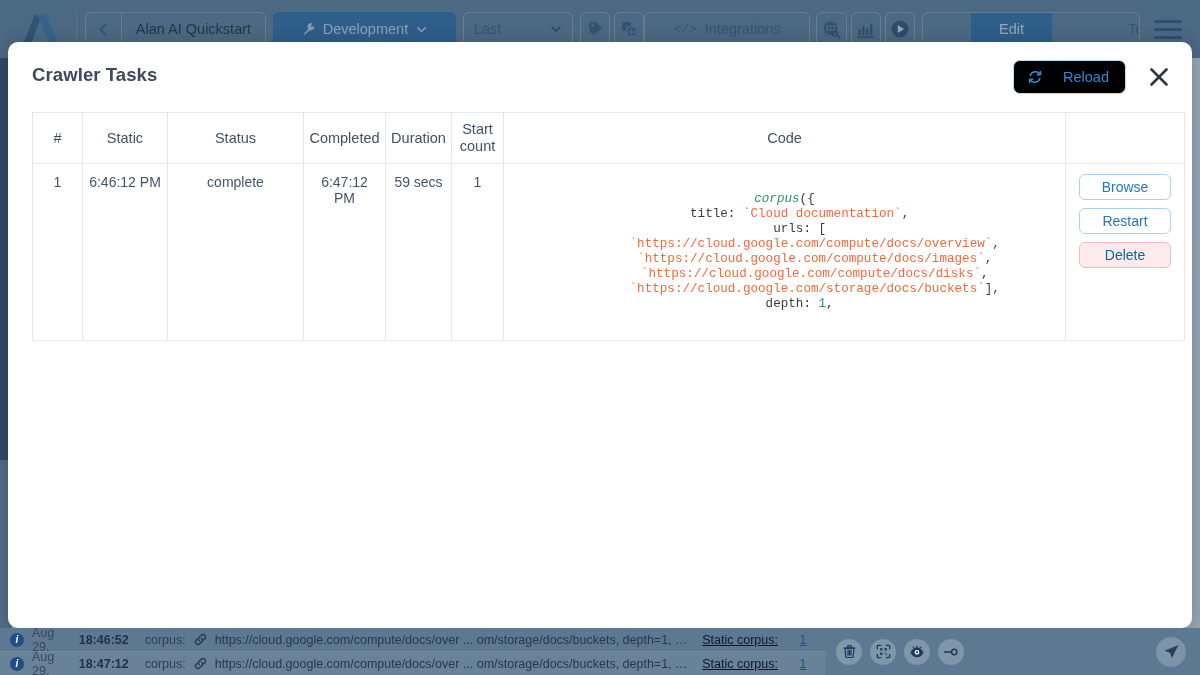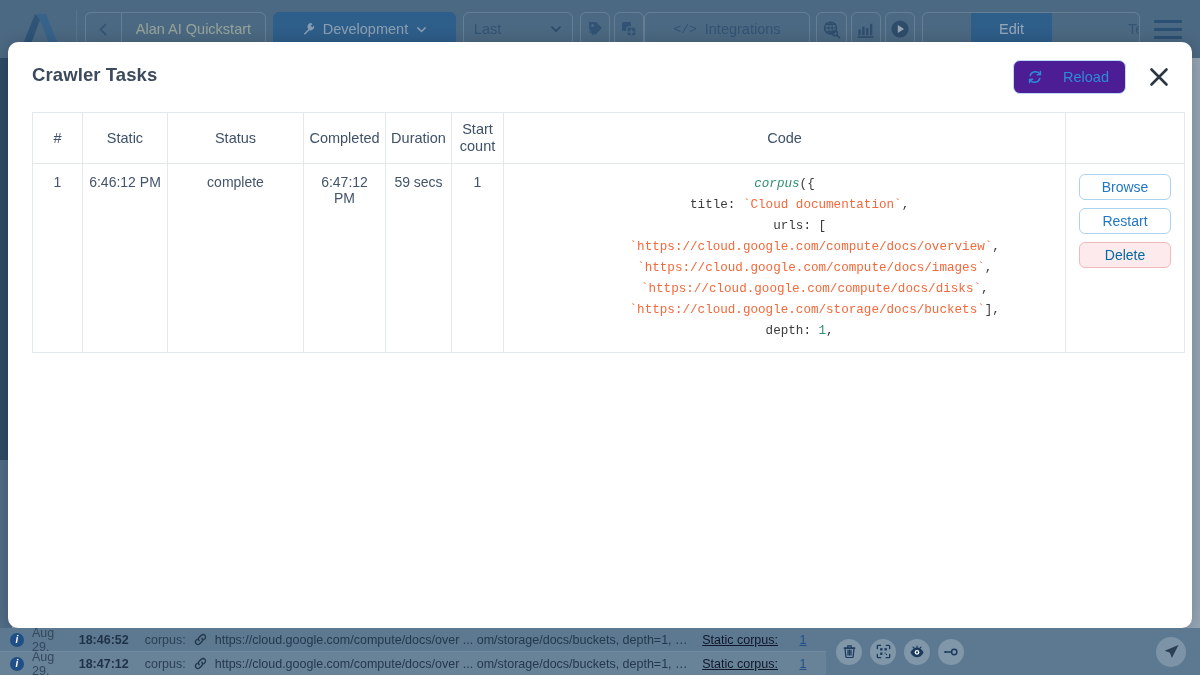--- a/index.html
+++ b/index.html
@@ -38,21 +38,21 @@
     border: 1px solid rgba(255,255,255,0.35);
     border-radius: 6px;
     display: flex; align-items: center; justify-content: center;
     color: #24486e;
     font-size: 14.5px;
     padding: 0 28px;
     white-space: nowrap;
     background: transparent;
   }
   .pill.back { width: 36px; padding: 0; border-radius: 6px 0 0 6px; border-right: none; }
-  .pill.proj { border-radius: 0 6px 6px 0; padding: 8px 14px; color:#fef9c3; }
+  .pill.proj { border-radius: 0 6px 6px 0; padding: 8px 14px; color:#000000; }
   .pill.solid {
     background: #1b5fa0; color: #e8f0f8; border-color: #1b5fa0;
   }
   .pill.icon-only { width: 36px; padding: 0; }
   .pill.ghost-sel { width: 128px; justify-content: space-between; padding: 0 10px; }
   .spacer { flex: 1; }
   .seg {
     display:flex; align-items:center;
     border:1px solid rgba(255,255,255,0.35);
     border-radius:6px; overflow:hidden; height:34px;
@@ -109,21 +109,21 @@
     line-height: 26px;
   }
   .head-right {
     position:absolute; right: 18px; top: 18px;
     display:flex; align-items:center; gap: 18px;
   }
   .reload-btn {
     display:flex; align-items:flex-start; gap:20px;
     border:1px solid #bcdcf5; border-radius:7px;
     padding: 8px 16px 8px 13px;
-    color:#2e8bd8; font-size:14.5px; background:#4c1d95;
+    color:#2e8bd8; font-size:14.5px; background:#000000;
     cursor:pointer;
   }
   .close-x {
     width:30px; height:30px; display:flex; align-items:center; justify-content:center;
     cursor:pointer;
   }
   .close-x svg { display:block; }
 
   
   .table-wrap { padding: 0 24px; }
@@ -156,24 +156,24 @@
   td.c-code {
     text-align:left;
     padding: 8px 10px 8px 12px;
     vertical-align: top;
   }
   td.c-actions { padding: 12px 10px; }
 
   pre.code {
     font-family: "Liberation Mono", "DejaVu Sans Mono", monospace;
     font-size: 12.6px;
-    line-height: 21px;
+    line-height: 15px;
     color:#3b3b3b;
     white-space: pre;
-    margin:0;
+    margin:18px;
   }
   .tok-fn { color:#2f8f6e; font-style: italic; }
   .tok-str { color:#f2693c; }
   .tok-num { color:#2f8f6e; }
 
   .act-col { display:flex; flex-direction:column; align-items:center; gap:8px; }
   .act-btn {
     width: 92px; height: 26px;
     border-radius: 6px;
     font-size: 14px;

